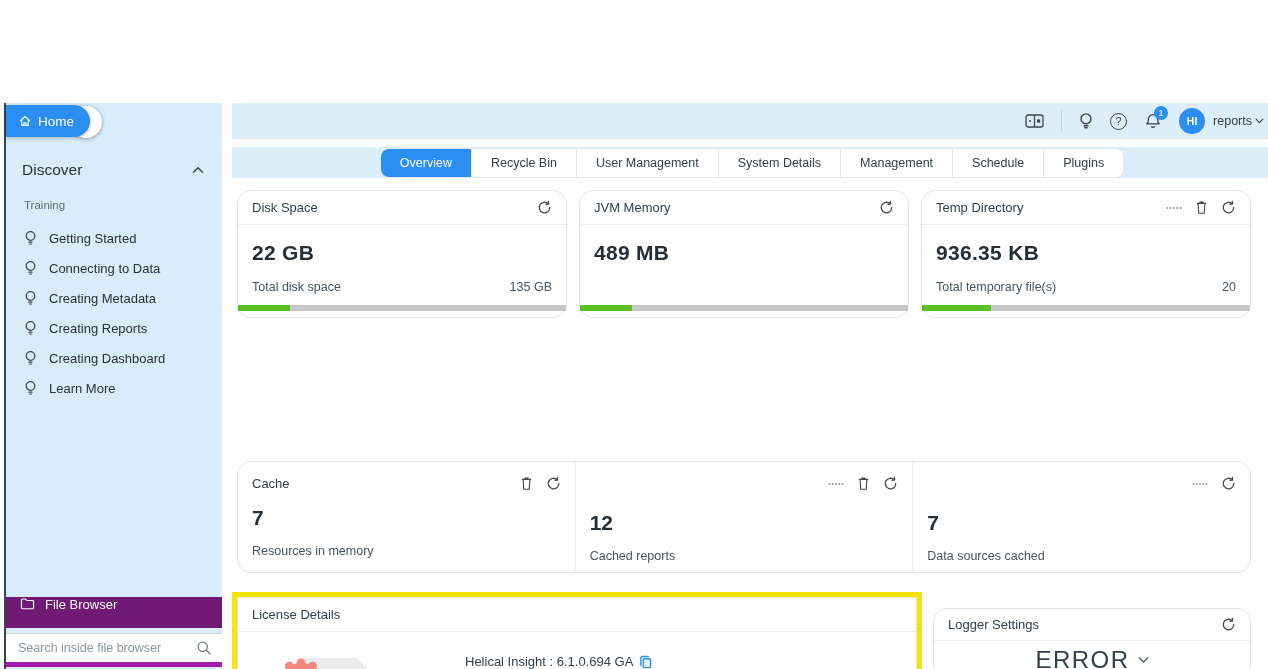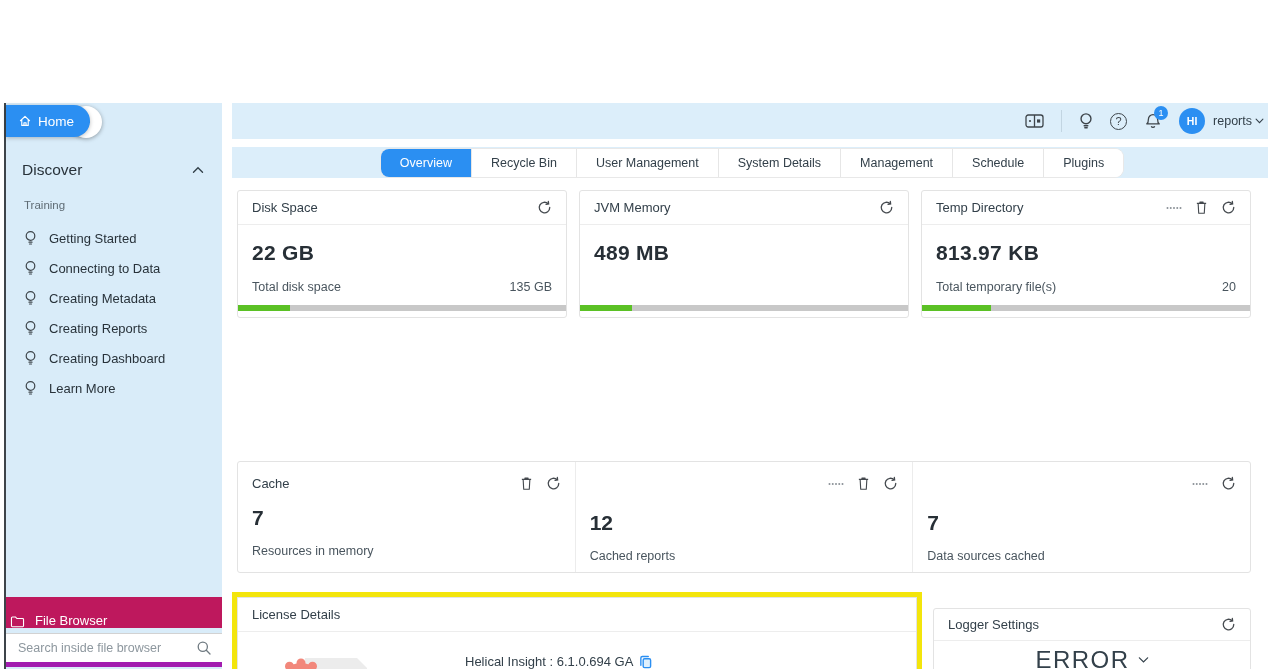--- a/index.html
+++ b/index.html
@@ -19,22 +19,22 @@
                display:flex; align-items:center; gap:6px; z-index:2;
                box-shadow:0 1px 4px rgba(0,0,0,.25); cursor:pointer; }
   .discover-row { display:flex; align-items:center; justify-content:space-between;
                   padding:20px 18px 0 16px; font-size:15.5px; color:#28323a;text-align:center; }
   .group-label { padding:20px 0 0 18px; font-size:11.5px; color:#5f6c75; }
   .nav-items { margin-top:12px; }
   .nav-item { display:flex; align-items:center; gap:12px; padding:7px 0 7px 18px;
               font-size:13px; color:#28323a; cursor:pointer; }
   .nav-item svg { flex:0 0 auto; }
   .file-browser { position:absolute; left:0; top:494px; width:100%; height:31px;
-                  background:#be185d; color:#fff; display:flex; align-items:flex-end;
-                  gap:10px; padding-left:4px; font-size:13px; cursor:pointer; }
+                  background:#701a75; color:#fff; display:flex; align-items:flex-start;
+                  gap:10px; padding-left:14px; font-size:13px; cursor:pointer; }
   .fb-search { position:absolute; left:0; top:530px; width:100%; height:34px; background:#fff;
                border-top:1px solid #d2d2d2; border-bottom:5px solid #a21caf;
                display:flex; align-items:center; padding:0 10px 0 12px; }
   .fb-search input { flex:1; border:none; outline:none; font-size:12.5px; color:#3a444b;
                      font-family:"Liberation Sans", sans-serif; background:transparent; }
   .fb-search input::placeholder { color:#8d979e; }
 
   
   .topbar { position:absolute; left:228px; top:0; width:1040px; height:36px; background:#dceefa;
             display:flex; align-items:center; justify-content:flex-end; gap:17px; padding-right:8px; }
@@ -52,21 +52,21 @@
   
   .tabstrip { position:absolute; left:228px; top:44px; width:1040px; height:31px; background:#dceefa;
               display:flex; align-items:center; justify-content:center; }
   .tabs { display:flex; border-radius:8px; overflow:hidden; box-shadow:0 0 0 1px #e8e8e8; background:#fff; }
   .tab { height:28px; display:flex; align-items:center; padding:0 19px; background:#fff;
          border-right:1px solid #e6e6e6; font-size:12.5px; color:#33404a; cursor:pointer; white-space:nowrap; }
   .tab:last-child { border-right:none; }
   .tab.active { background:#2b8ff2; color:#fff; }
 
   
-  .card { position:absolute; background:#fff; border:1px solid #e3e3e3; border-radius:3px; }
+  .card { position:absolute; background:#fff; border:1px solid #e3e3e3; border-radius:14px; }
   .card-head { height:34px; display:flex; align-items:center; justify-content:space-between;
                padding:0 14px; border-bottom:1px solid #ededed; }
   .card-title { font-size:13px; color:#33404a; }
   .head-icons { display:flex; align-items:center; gap:13px; color:#44494e; }
   .head-icons .hicon { display:flex; align-items:center; cursor:pointer; color:#44494e; }
 
   .stat-value { font-size:21px; font-weight:bold; color:#272f36; padding:16px 14px 0; letter-spacing:.3px; }
   .stat-row { display:flex; justify-content:space-between; padding:0 14px; margin-top:15px;
               font-size:12.5px; color:#49555e; }
   .pbar { position:absolute; left:0; bottom:6px; width:100%; height:6px; background:#c8c8c8; }
@@ -295,21 +295,21 @@
               <path d="M2 3.6h10M5.3 3.6V2.2h3.4v1.4M3.4 3.6l.6 10.6h6l.6-10.6" fill="none" stroke="currentColor" stroke-width="1.2" stroke-linejoin="round"></path>
             </svg>
           </span>
         <span class="hicon">
             <svg width="15" height="15" viewBox="0 0 16 16">
               <path d="M13.6 8a5.6 5.6 0 1 1-1.7-4M12.1 1.6l.3 2.7-2.7.3" fill="none" stroke="currentColor" stroke-width="1.4" stroke-linecap="round"></path>
             </svg>
           </span>
       </span>
     </div>
-    <div class="stat-value">813.97 KB</div>
+    <div class="stat-value">936.35 KB</div>
     <div class="stat-row">
       <span>Total temporary file(s)</span>
       <span>20</span>
     </div>
     <div class="pbar">
         <div class="pfill" style="width: 21%;"></div>
       </div>
   </div>
 
   <div class="card cache-card">

